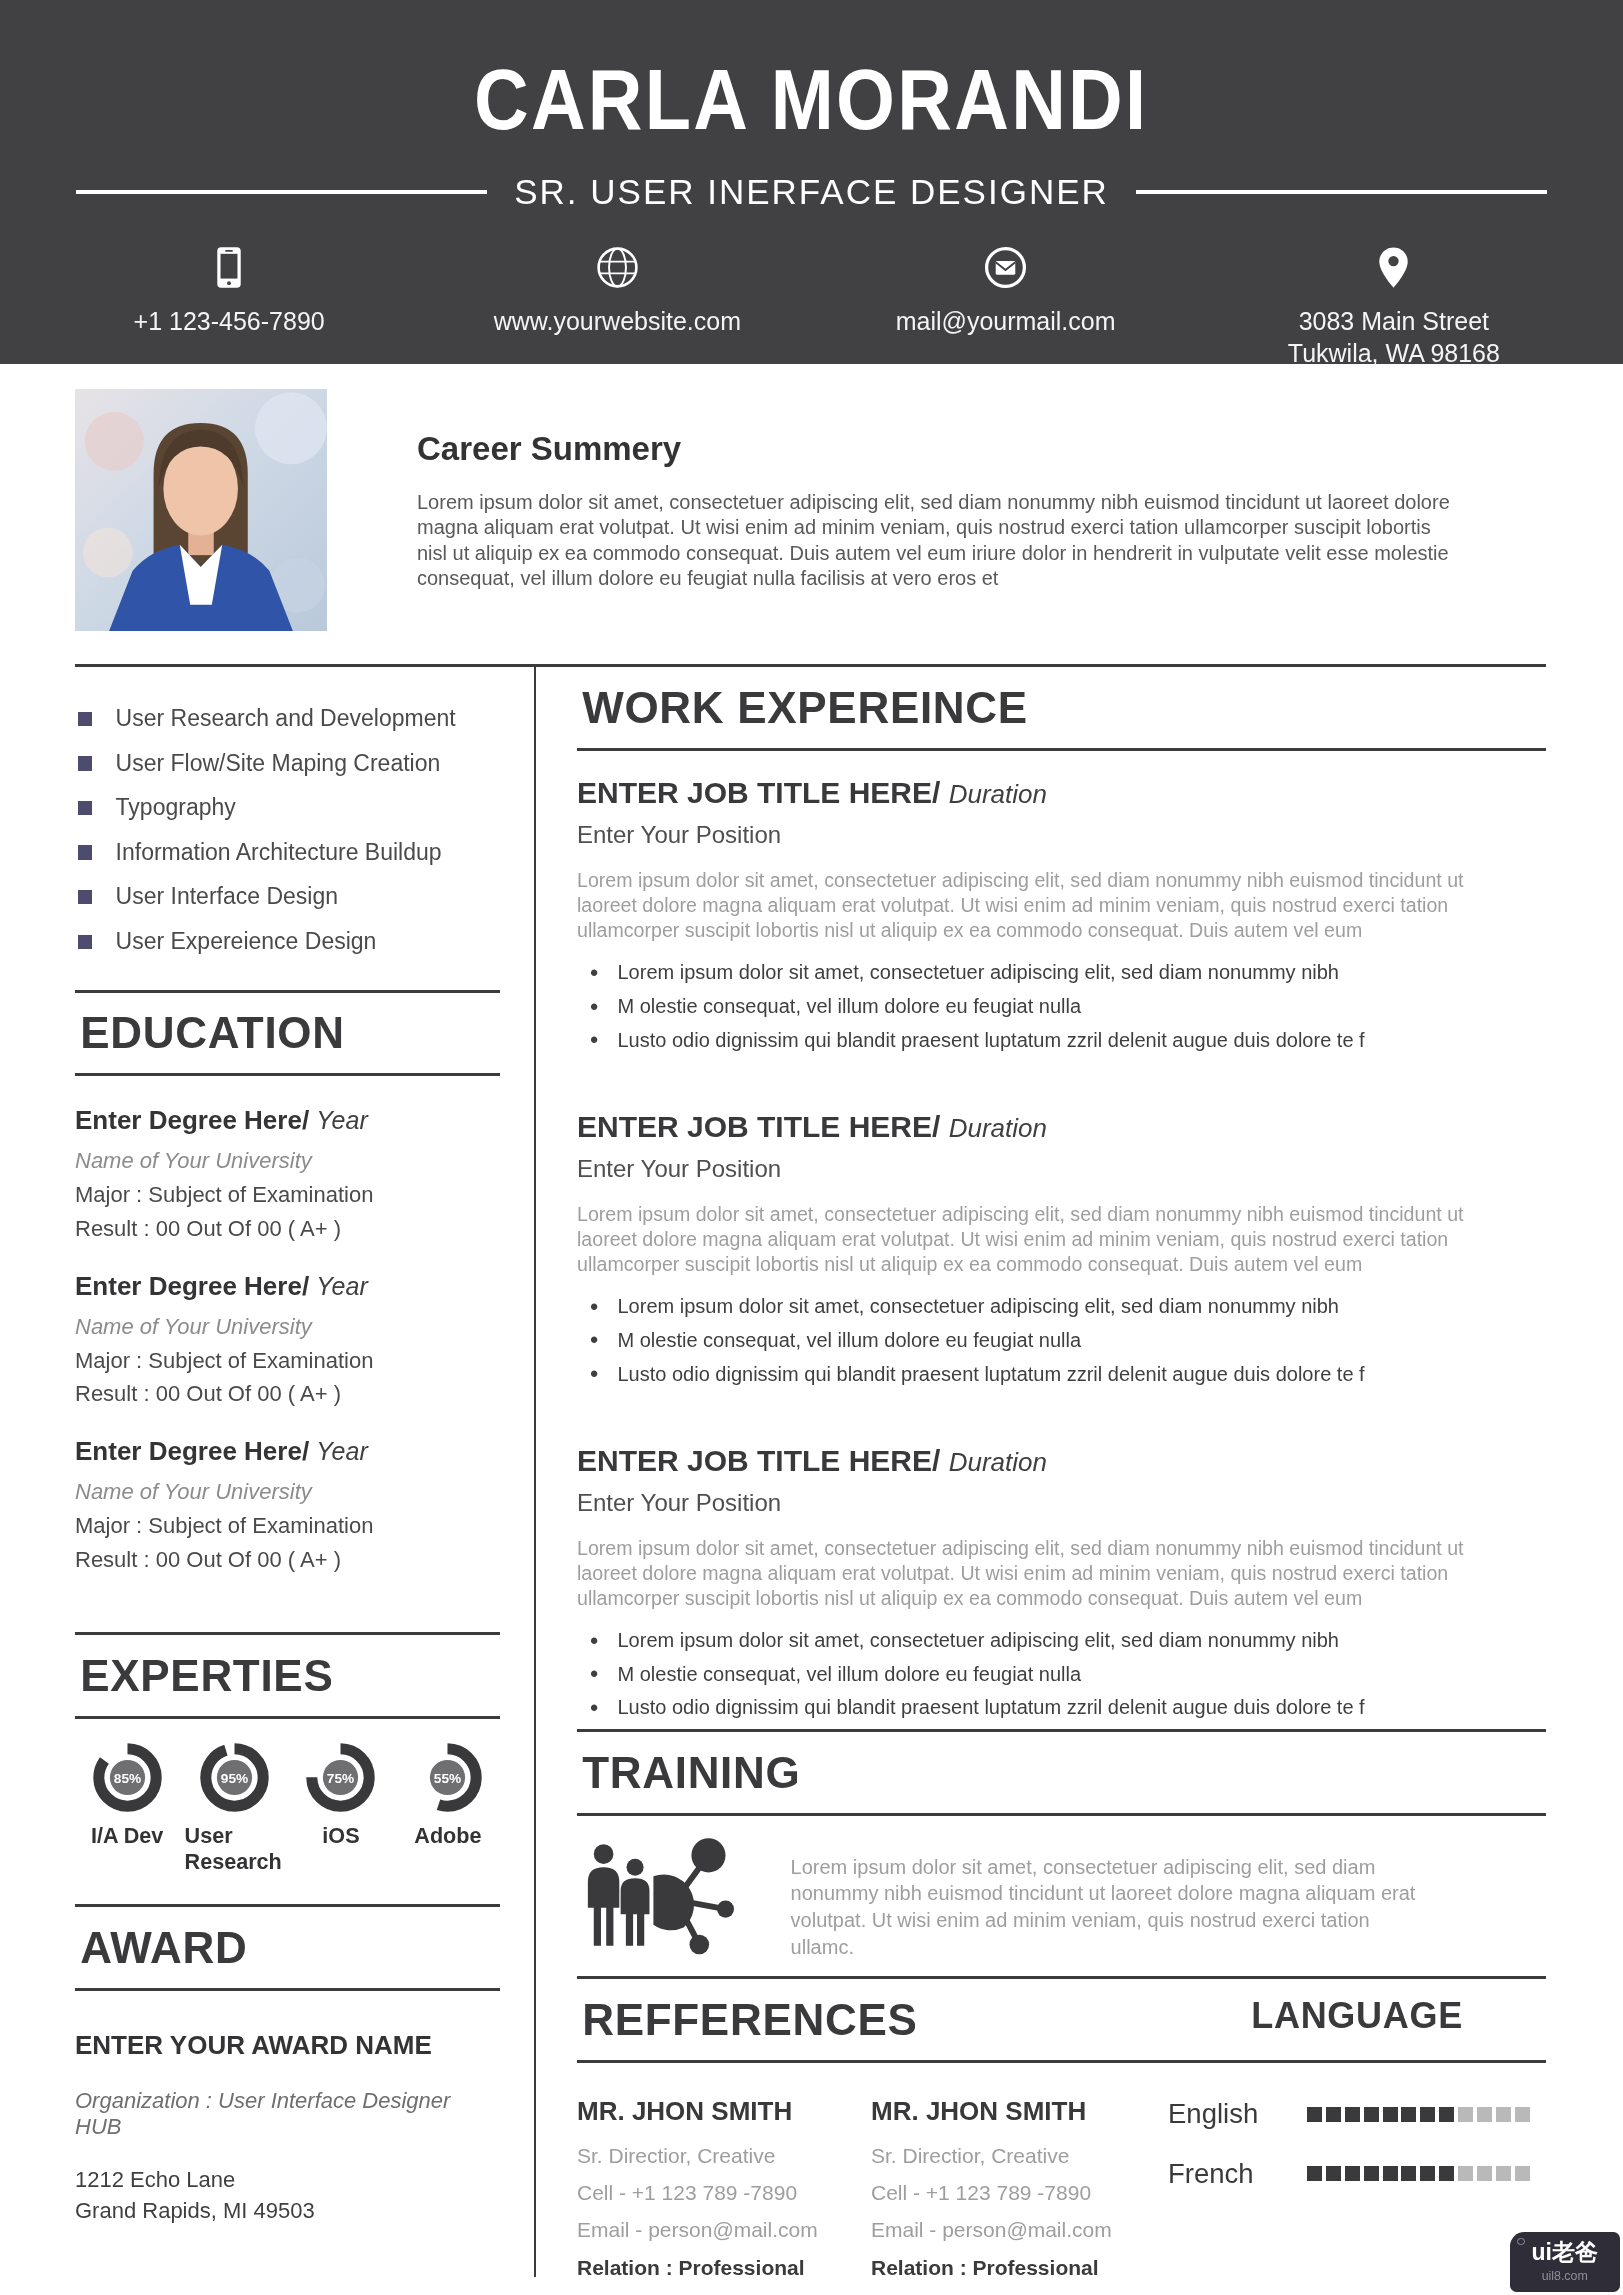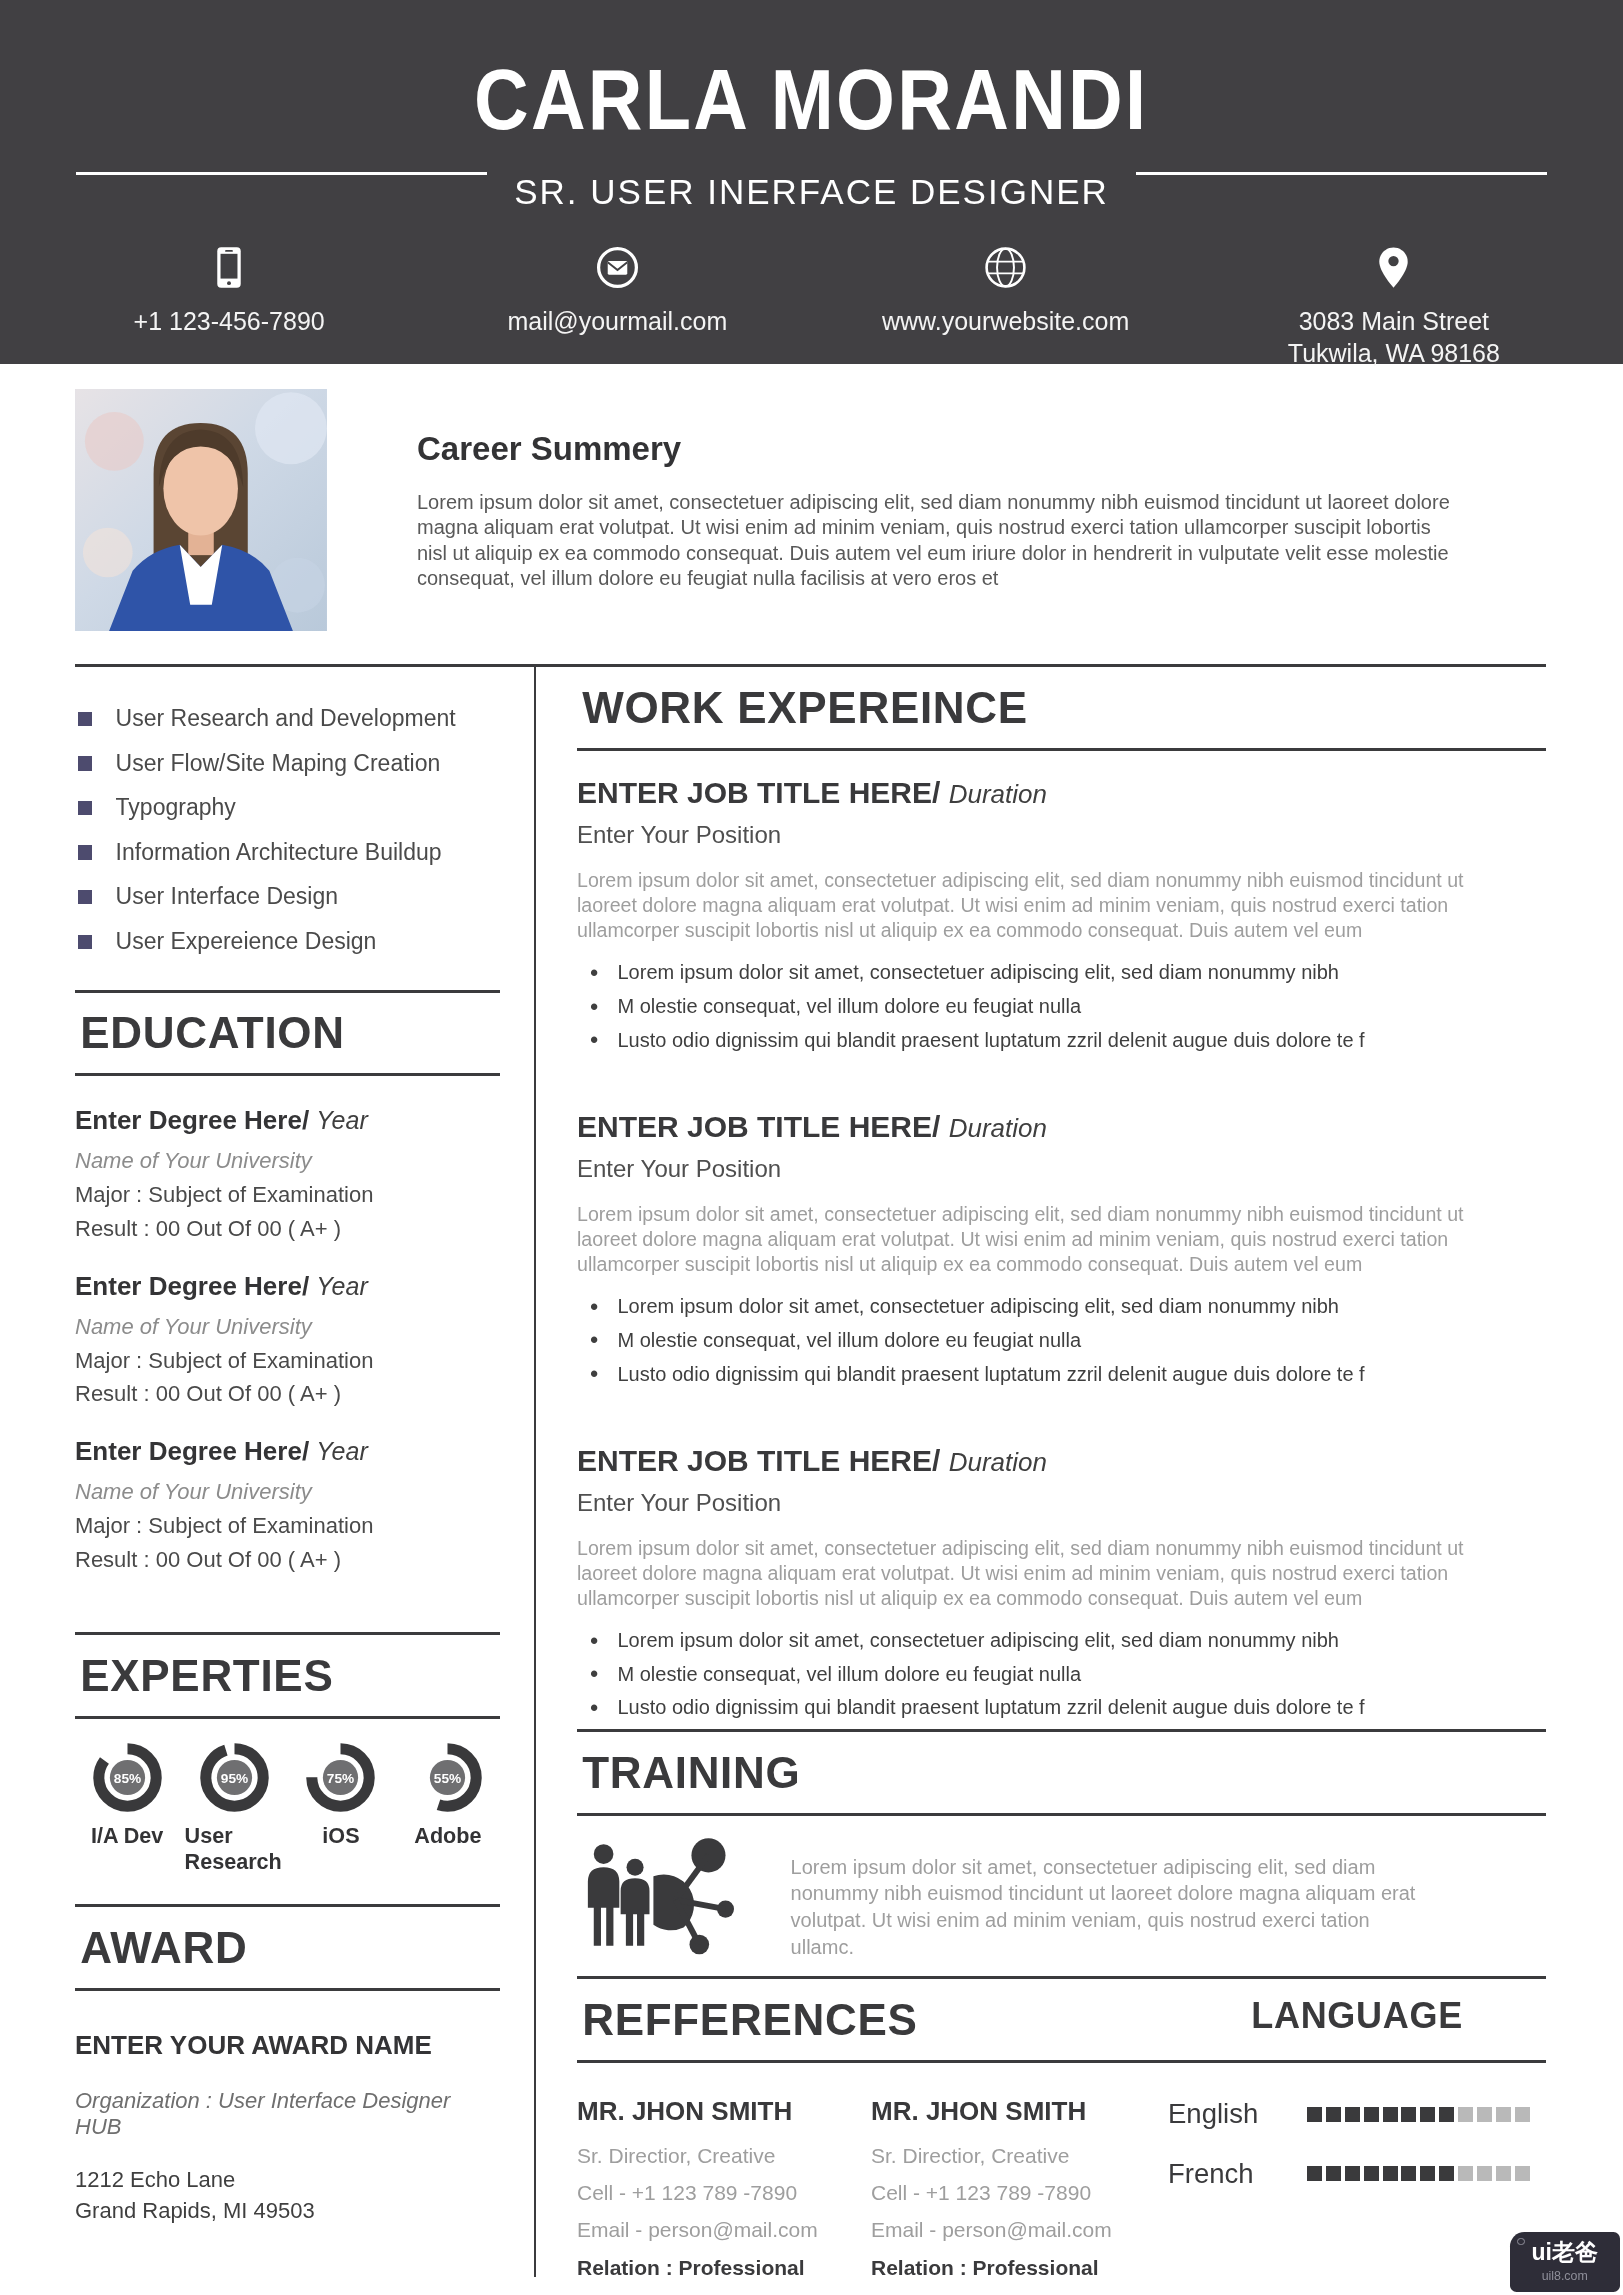--- a/index.html
+++ b/index.html
@@ -4,21 +4,21 @@
 <style>
   * { margin:0; padding:0; box-sizing:border-box; }
   html,body { background:#888; }
   body { font-family:"Liberation Sans","DejaVu Sans",sans-serif; }
   .page { position:relative; width:1623px; height:2295px; background:#ffffff; margin:0 auto; overflow:hidden; color:#3a3a3c; }
 
   
   .header { height:364px; background:#414043; color:#fff; text-align:center; }
   .name { padding-top:56px; line-height:1; }
   .name span { display:inline-block; font-size:86px; font-weight:700; letter-spacing:2.6px; transform:scaleX(.88); }
-  .titleband { margin-top:30px; display:flex; padding:0 76px; }
+  .titleband { margin-top:30px; display:flex; align-items:center; padding:0 76px; }
   .titleband .rule { flex:1; height:3.3px; background:#fff; }
   .subtitle { font-size:35px; font-weight:400; letter-spacing:2px; margin:0 27.5px; white-space:nowrap; }
   .contacts { margin-top:34px; display:flex; padding:0 35px; }
   .contact { flex:1; display:flex; flex-direction:column; align-items:center; }
   .cicon { height:43px; display:flex; align-items:center; }
   .clabel { margin-top:15.7px; font-size:25px; line-height:1.3; color:#f4f4f4; }
 
   
   .summary-row { display:flex; padding:25px 77px 0 75px; }
   .photo { width:252px; height:242px; flex:none; background:#d7dfe8; }
@@ -125,37 +125,37 @@
               <rect x="13" y="12" width="26" height="38" fill="#414043"></rect>
               <rect x="20" y="6" width="12" height="3" rx="1.5" fill="#414043"></rect>
               <circle cx="26" cy="57" r="3" fill="#414043"></circle>
             </svg>
         </span>
         <div class="clabel">+1 123-456-7890</div>
       </div>
       <div class="contact">
         <span class="cicon">
           <svg width="43" height="43" viewBox="0 0 66 66">
-              <circle cx="33" cy="33" r="29" fill="none" stroke="#fff" stroke-width="5"></circle>
-              <rect x="18" y="23" width="30" height="21" rx="2" fill="#fff"></rect>
-              <path d="M18 25 L33 37 L48 25" fill="none" stroke="#414043" stroke-width="3"></path>
-            </svg>
-        </span>
-        <div class="clabel">mail@yourmail.com</div>
-      </div>
-      <div class="contact">
-        <span class="cicon">
-          <svg width="43" height="43" viewBox="0 0 66 66">
               <circle cx="33" cy="33" r="29" fill="none" stroke="#fff" stroke-width="4"></circle>
               <ellipse cx="33" cy="33" rx="13" ry="29" fill="none" stroke="#fff" stroke-width="3"></ellipse>
               <line x1="5" y1="24" x2="61" y2="24" stroke="#fff" stroke-width="3"></line>
               <line x1="5" y1="42" x2="61" y2="42" stroke="#fff" stroke-width="3"></line>
             </svg>
         </span>
         <div class="clabel">www.yourwebsite.com</div>
+      </div>
+      <div class="contact">
+        <span class="cicon">
+          <svg width="43" height="43" viewBox="0 0 66 66">
+              <circle cx="33" cy="33" r="29" fill="none" stroke="#fff" stroke-width="5"></circle>
+              <rect x="18" y="23" width="30" height="21" rx="2" fill="#fff"></rect>
+              <path d="M18 25 L33 37 L48 25" fill="none" stroke="#414043" stroke-width="3"></path>
+            </svg>
+        </span>
+        <div class="clabel">mail@yourmail.com</div>
       </div>
       <div class="contact">
         <span class="cicon">
           <svg width="31" height="43" viewBox="0 0 48 66">
               <path d="M24 2 C11.8 2 2 11.8 2 24 c0 16 22 40 22 40 s22 -24 22 -40 C46 11.8 36.2 2 24 2 z" fill="#fff"></path>
               <circle cx="24" cy="23" r="8" fill="#414043"></circle>
             </svg>
         </span>
         <div class="clabel">
           <div>3083 Main Street</div>

